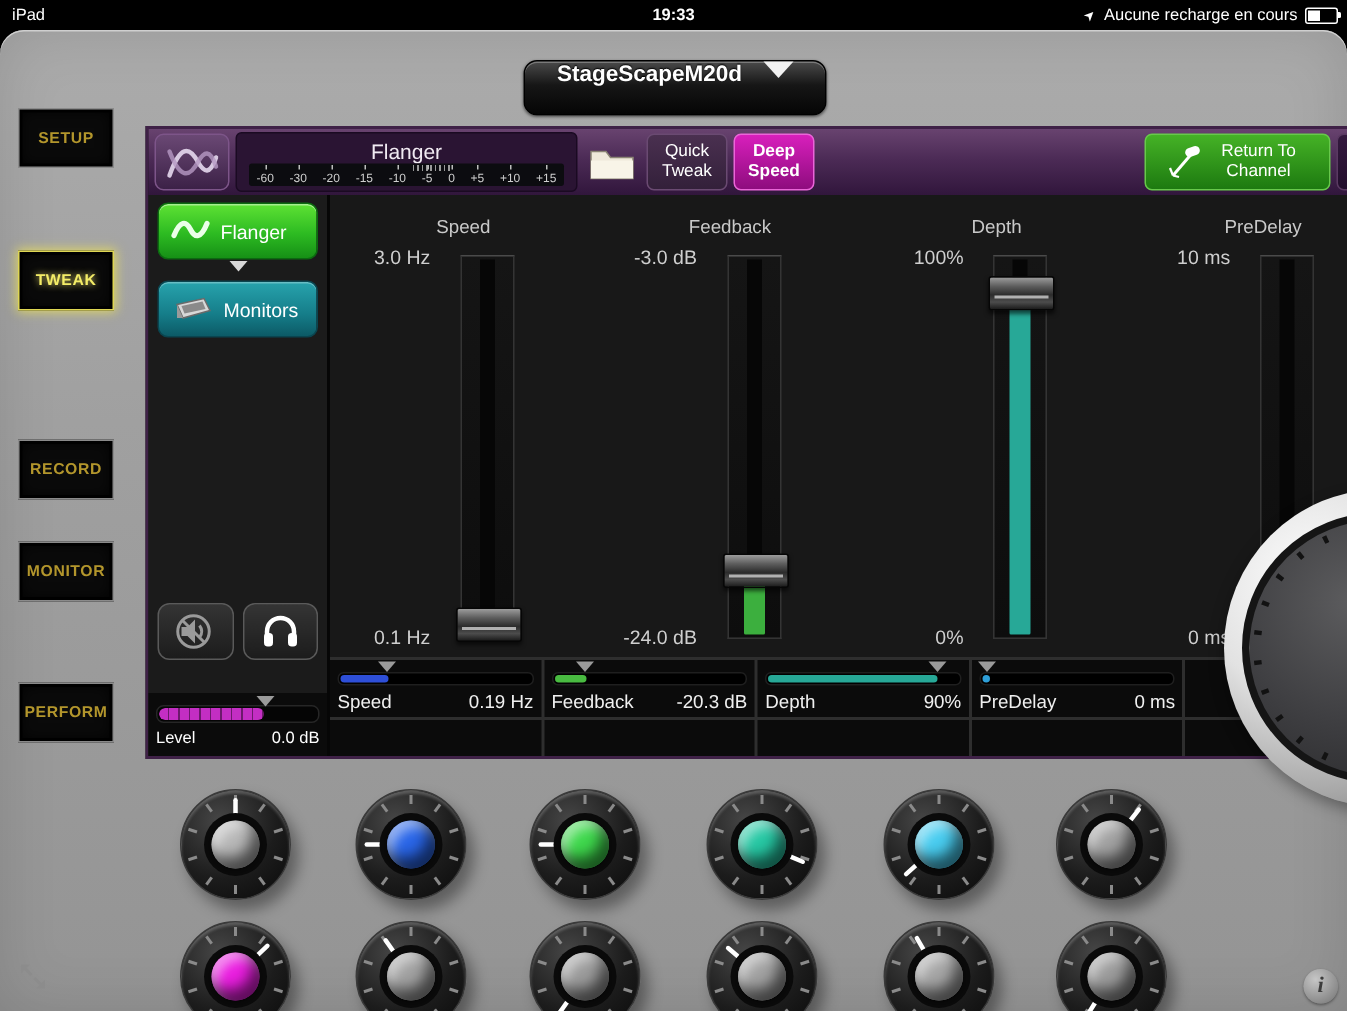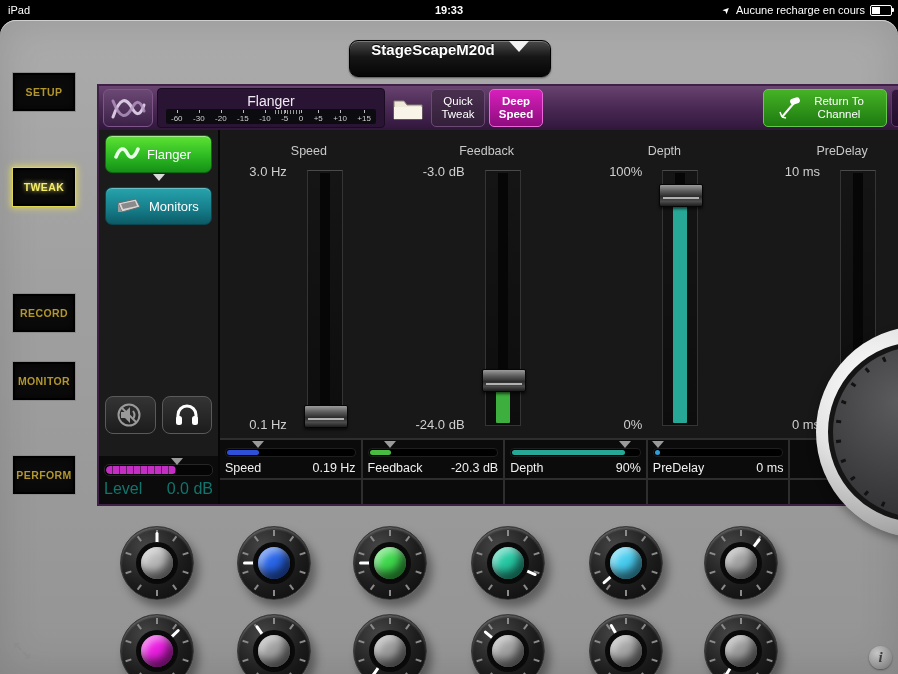--- a/index.html
+++ b/index.html
@@ -78,21 +78,21 @@
   .fx-sep{height:9px;display:flex;align-items:center;justify-content:center;}
   .tri-small{width:0;height:0;border-left:6px solid transparent;border-right:6px solid transparent;border-top:7px solid #d8d8d8;}
   .monitor-row{display:flex;gap:6px;padding:0 6px;margin-top:auto;}
   .mon-btn{flex:1;height:36px;border-radius:8px;background:linear-gradient(180deg,#343434,#1c1c1c);
     border:1px solid #5a5a5a;display:flex;align-items:center;justify-content:center;cursor:pointer;}
   .level-block{margin-top:22px;background:#0b0b0b;padding:8px 5px 6px 5px;}
   .level-meter{position:relative;height:10px;background:#050505;border-radius:5px;border:1px solid #262626;}
   .level-clip{position:absolute;inset:1px;border-radius:4px;overflow:hidden;}
   .level-fill{position:absolute;left:0;top:0;bottom:0;border-radius:4px;
     background-image:repeating-linear-gradient(90deg,rgba(0,0,0,0) 0 6px,rgba(0,0,0,.45) 6px 7px);}
-  .level-text{display:flex;justify-content:space-between;color:#0f766e;font-size:16px;margin-top:4px;}
+  .level-text{display:flex;justify-content:space-between;color:#ffffff;font-size:11px;margin-top:4px;}
 
   
   .right-col{flex:1;display:flex;flex-direction:column;background:#181818;}
   .sliders-row{display:flex;height:308px;}
   .slider-col{flex:1;position:relative;}
   .slider-name{text-align:center;color:#c9c9c9;font-size:12.5px;padding-top:14px;}
   .slider-wrap{position:absolute;left:0;right:0;top:34px;bottom:6px;}
   .track{position:absolute;left:50%;margin-left:-2px;width:34px;top:6px;bottom:6px;
     background:linear-gradient(180deg,#151515,#0d0d0d);border:1px solid #343434;border-top-color:#4a4a4a;cursor:pointer;}
   .track::before{content:"";position:absolute;left:50%;margin-left:-5px;top:2px;bottom:2px;width:10px;background:#060606;}

